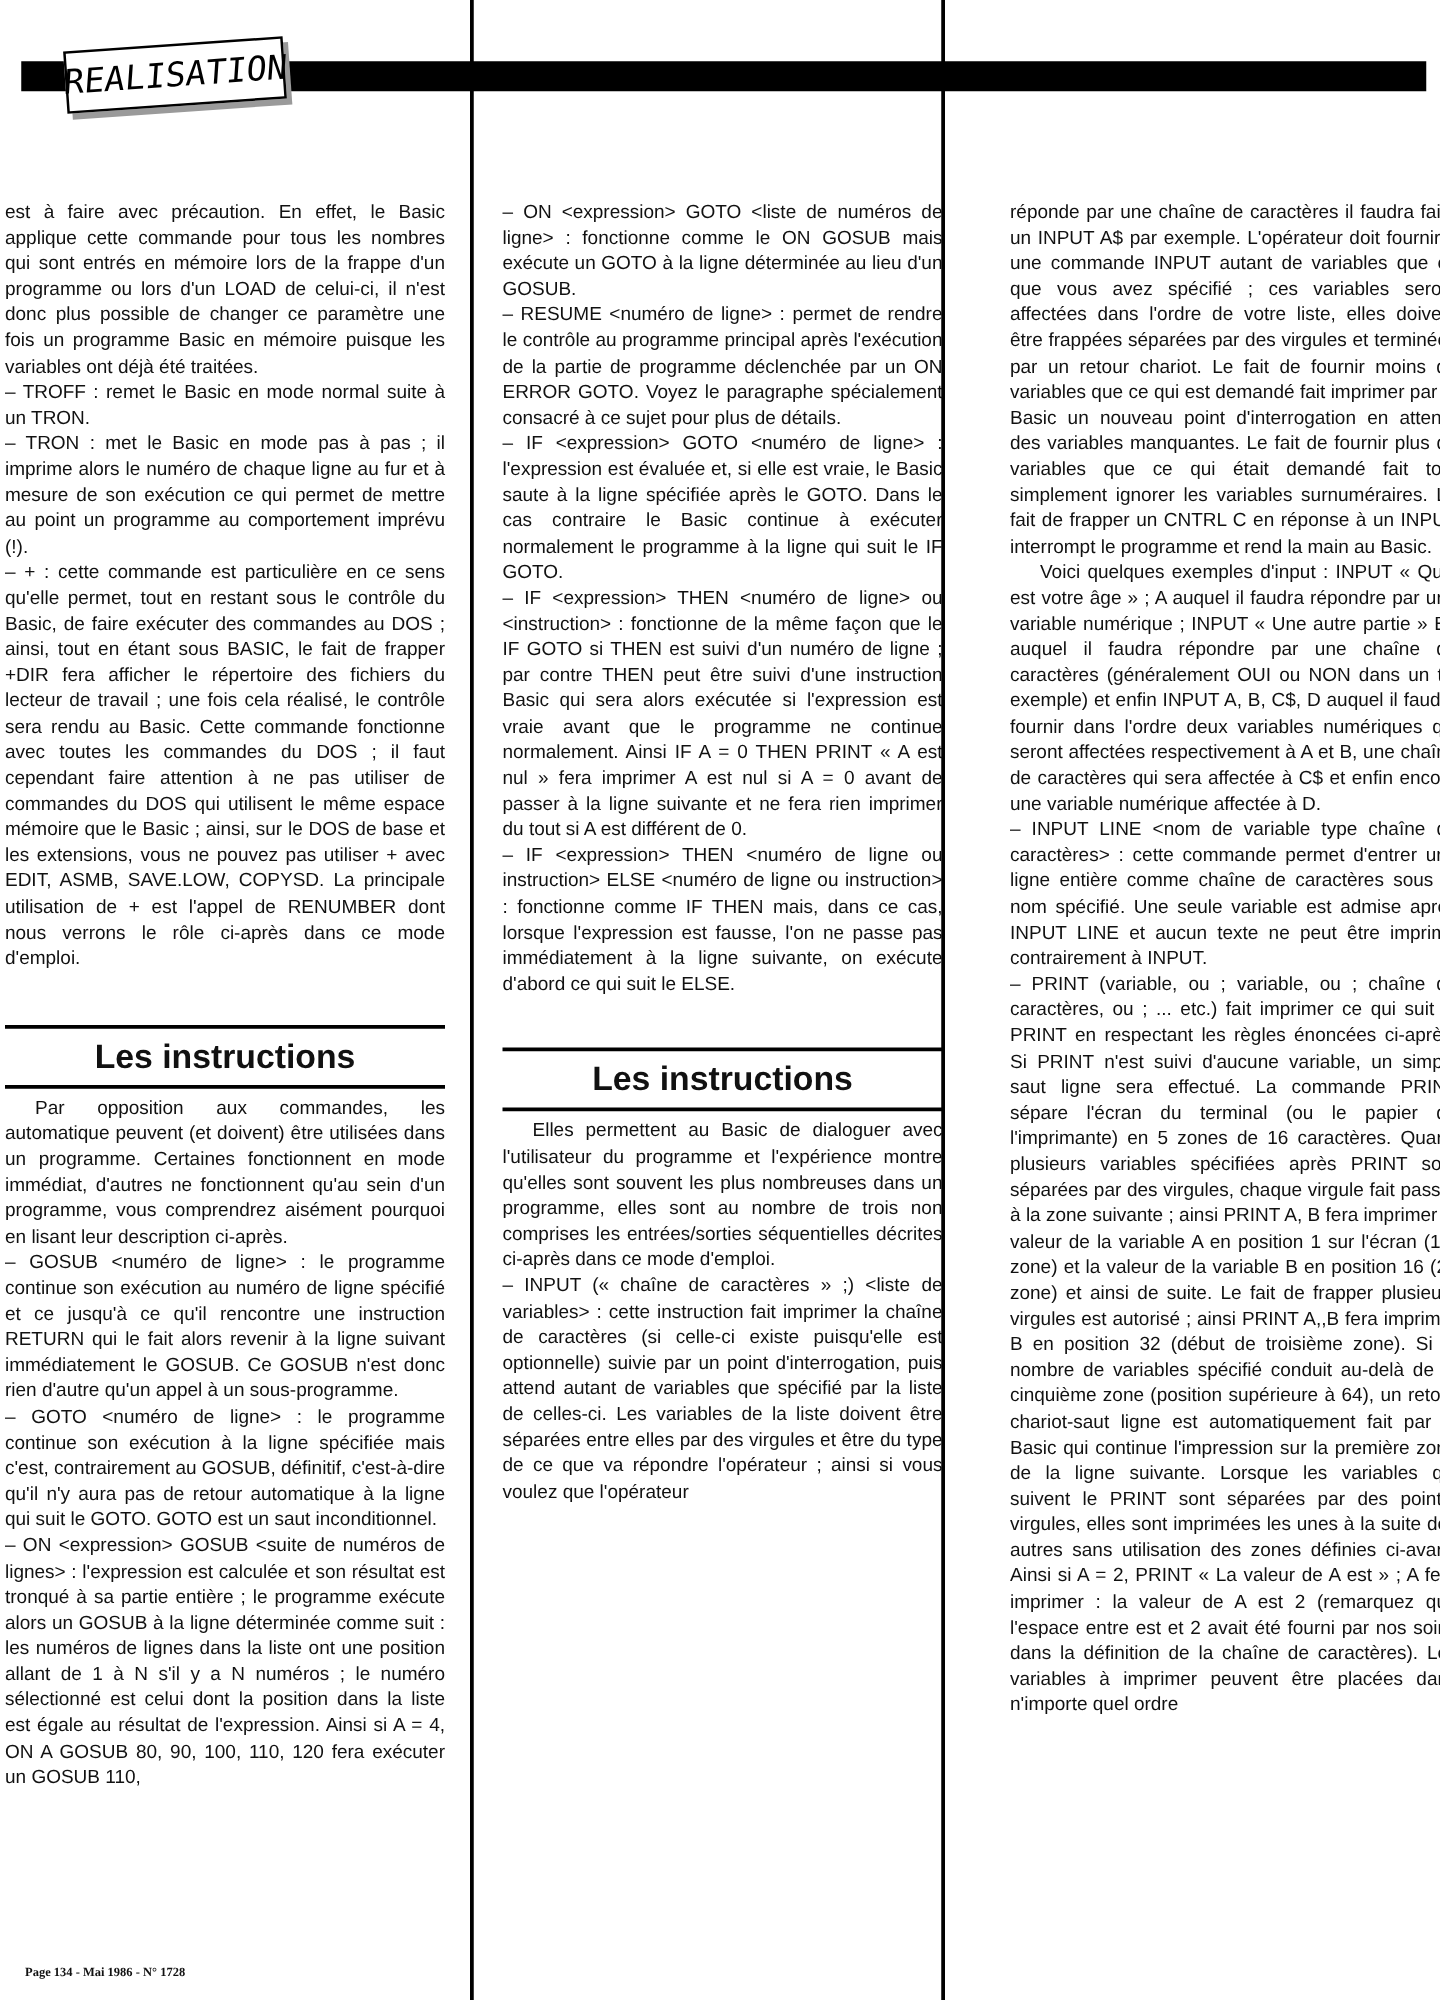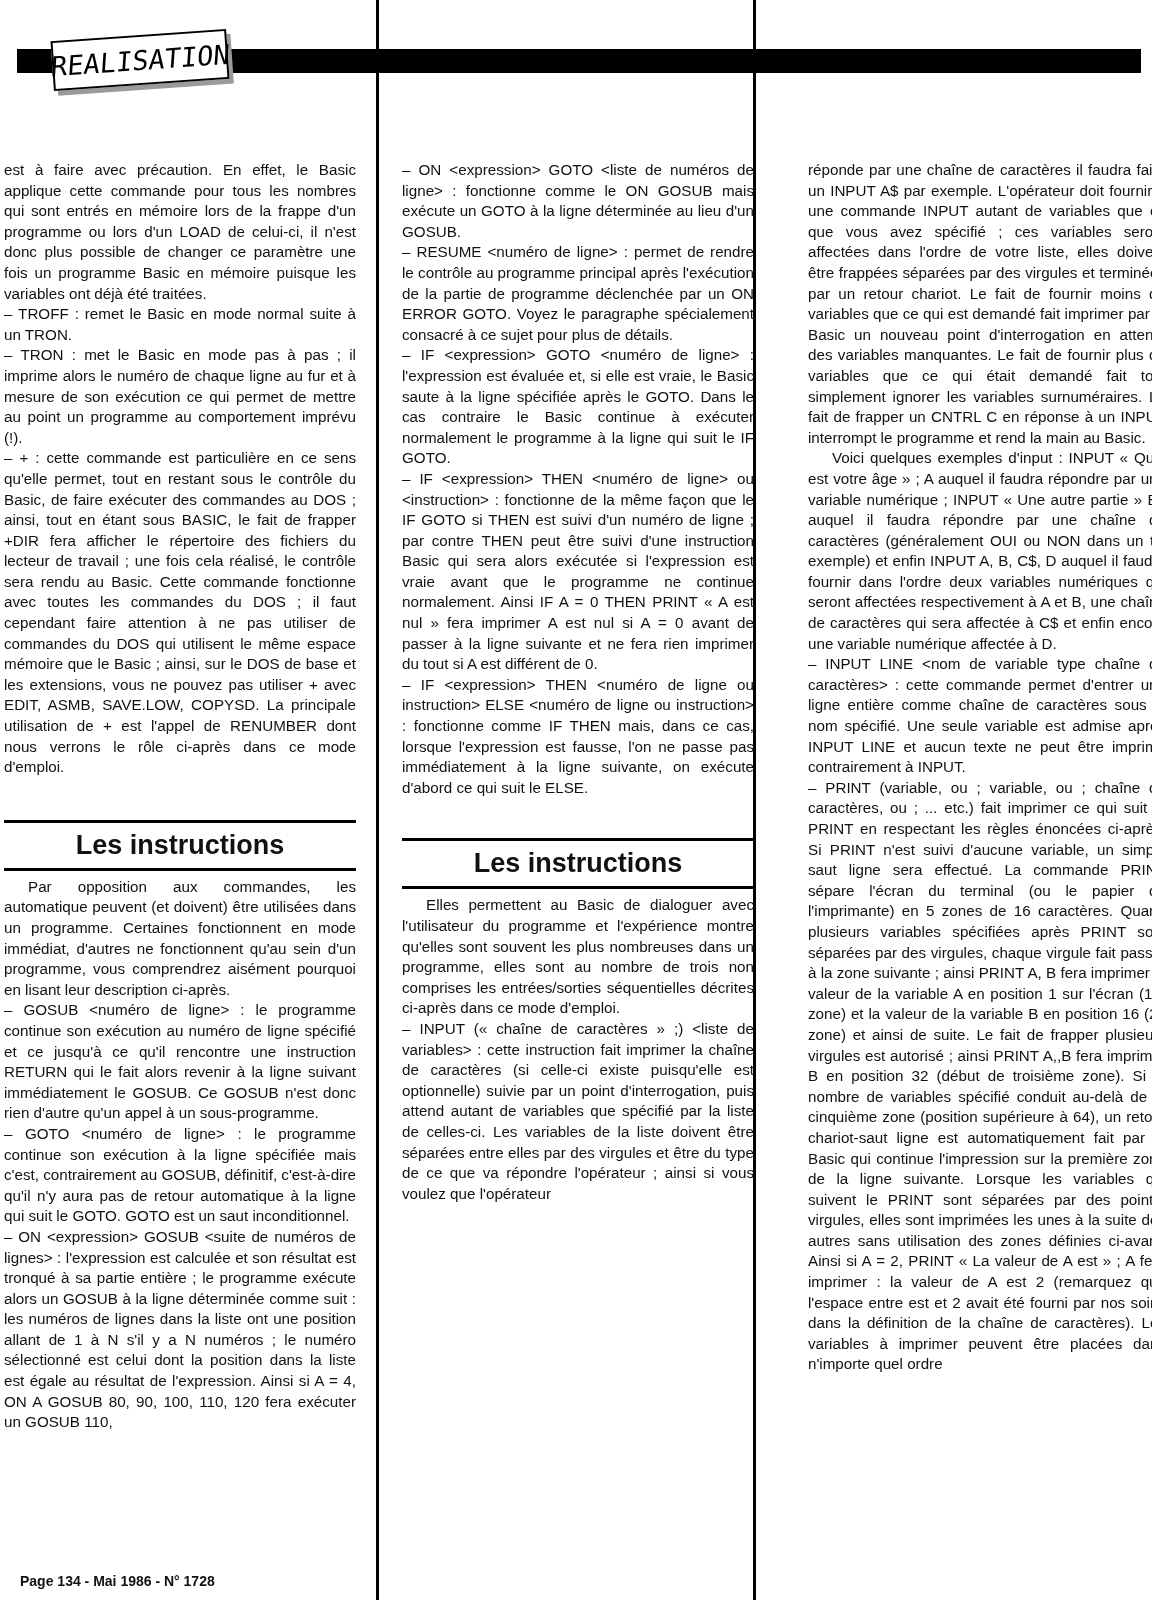--- a/index.html
+++ b/index.html
@@ -14,21 +14,21 @@
   .col-divider { position:absolute; top:0; width:3px; background:#000; }
   .col { position:absolute; top:160px; font-size:15.2px; line-height:20.6px; text-align:justify;
          hyphens:none; }
   .col p { margin:0; }
   .col p.indent { text-indent:24px; }
   .col1 { left:4px; width:352px; }
   .col2 { left:402px; width:352px; }
   .col3 { left:808px; width:358px; }
   .section { border-top:3px solid #000; border-bottom:3px solid #000; text-align:center;
          font-weight:bold; font-size:27px; line-height:30px; padding:7px 0 8px 0; margin:0 0 6px 0; }
-  .footer { position:absolute; left:20px; top:1573px; font-weight:bold; font-size:14px; }
+  .footer { position:absolute; left:20px; top:1573px; font-weight:bold; font-size:10px;font-family:Liberation Serif, serif; }
 </style>
 </head>
 <body>
 
 <div class="header-bar"></div>
 <div class="header-badge">
   <span>REALISATION</span>
 </div>
 
 <div class="col-divider" style="left:376px;height:1600px;"></div>

